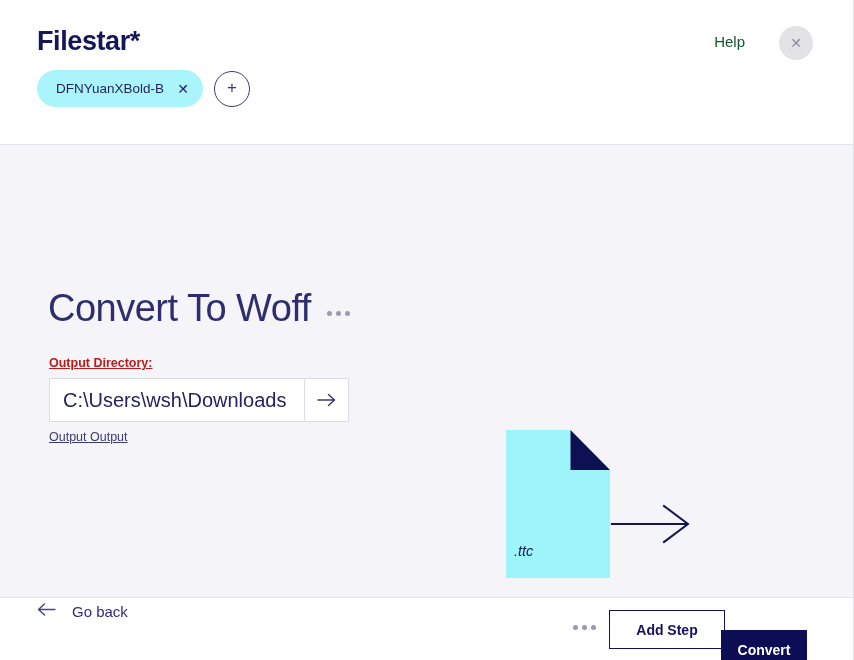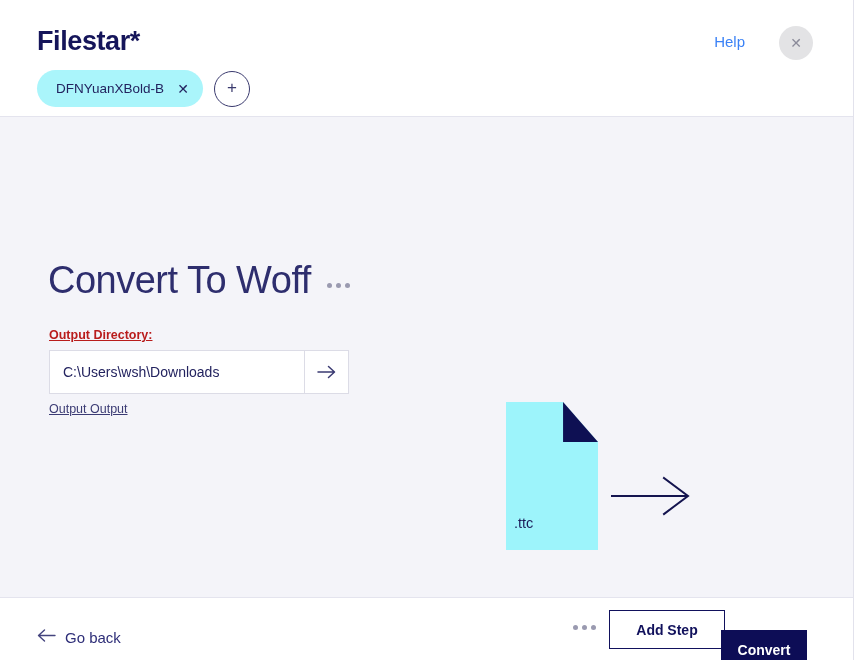--- a/index.html
+++ b/index.html
@@ -23,21 +23,21 @@
     height: 660px;
     display: flex;
     flex-direction: column;
     background: #f4f4f9;
     border-right: 1px solid #e2e2ec;
   }
 
   
   .header {
     position: relative;
-    height: 117px;
+    height: 145px;
     background: #ffffff;
     border-bottom: 1px solid #e4e4ee;
     flex: 0 0 auto;
   }
 
   .brand {
     position: absolute;
     left: 37px;
     top: 28px;
     font-size: 27px;
@@ -45,21 +45,21 @@
     letter-spacing: -0.4px;
     color: #15155a;
     line-height: 1;
   }
 
   .help-link {
     position: absolute;
     right: 108px;
     top: 33px;
     font-size: 15px;
-    color: #3b82f6;
+    color: #14532d;
     text-decoration: none;
     cursor: pointer;
   }
 
   .close-btn {
     position: absolute;
     right: 40px;
     top: 26px;
     width: 34px;
     height: 34px;
@@ -180,21 +180,21 @@
     top: 233px;
     display: flex;
     align-items: stretch;
   }
   .dir-input {
     width: 256px;
     height: 44px;
     background: #ffffff;
     border: 1px solid #dcdce6;
     font-family: "Liberation Sans", sans-serif;
-    font-size: 14px;
+    font-size: 20px;
     color: #23235f;
     padding: 0 13px;
     outline: none;
   }
   .dir-go-btn {
     width: 44px;
     height: 44px;
     background: #ffffff;
     border: 1px solid #dcdce6;
     border-left: none;
@@ -219,22 +219,23 @@
   .convert-graphic {
     position: absolute;
     left: 494px;
     top: 285px;
     width: 244px;
     height: 148px;
   }
   .file-card {
     position: absolute;
     top: 0;
-    width: 92px;
+    width: 104px;
     height: 148px;
+    font-style: italic;
   }
   .file-card .sheet {
     position: absolute;
     inset: 0;
     clip-path: polygon(0 0, 62% 0, 100% 27%, 100% 100%, 0 100%);
   }
   .file-card .fold {
     position: absolute;
     top: 0;
     right: 0;
@@ -266,24 +267,24 @@
     position: relative;
     height: 63px;
     flex: 0 0 auto;
     background: #ffffff;
     border-top: 1px solid #e4e4ee;
   }
 
   .go-back {
     position: absolute;
     left: 37px;
-    top: 30px;
-    display: flex;
-    align-items: center;
-    gap: 9px;
+    top: 4px;
+    display: flex;
+    align-items: center;
+    gap: 16px;
     cursor: pointer;
     font-size: 15px;
     color: #2e2e78;
   }
 
   .footer-dots {
     position: absolute;
     left: 573px;
     top: 27px;
     display: flex;

